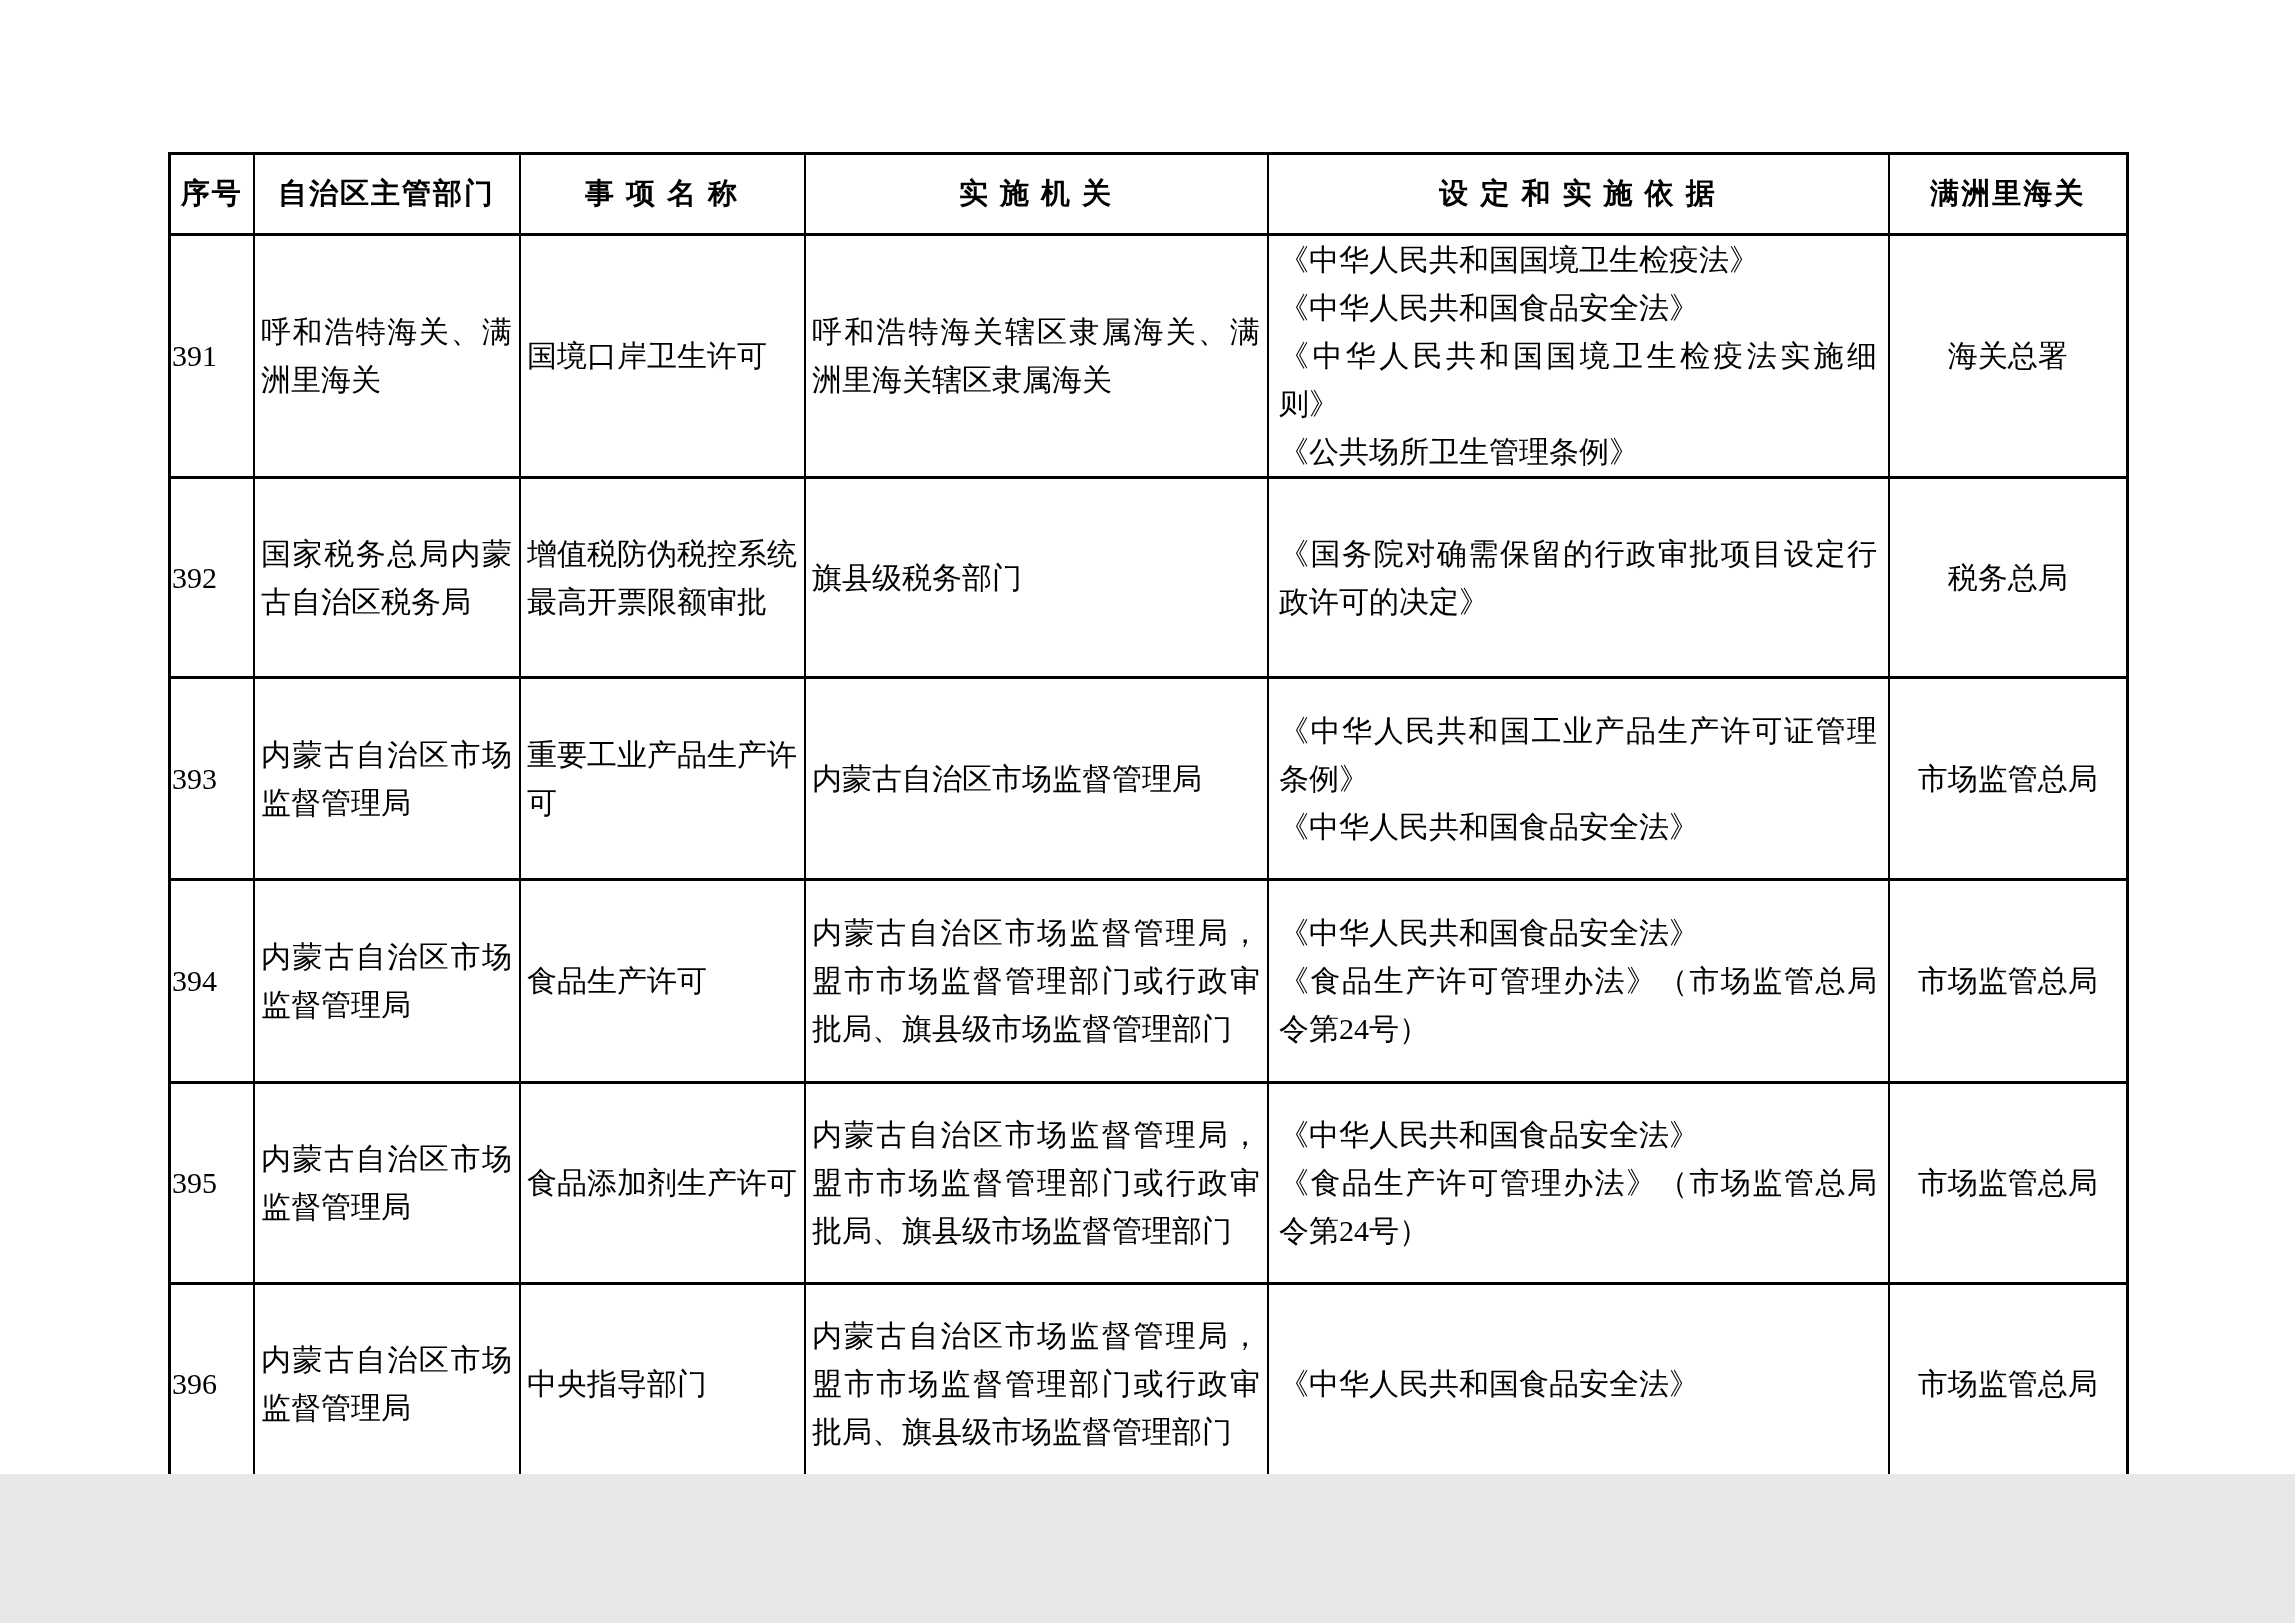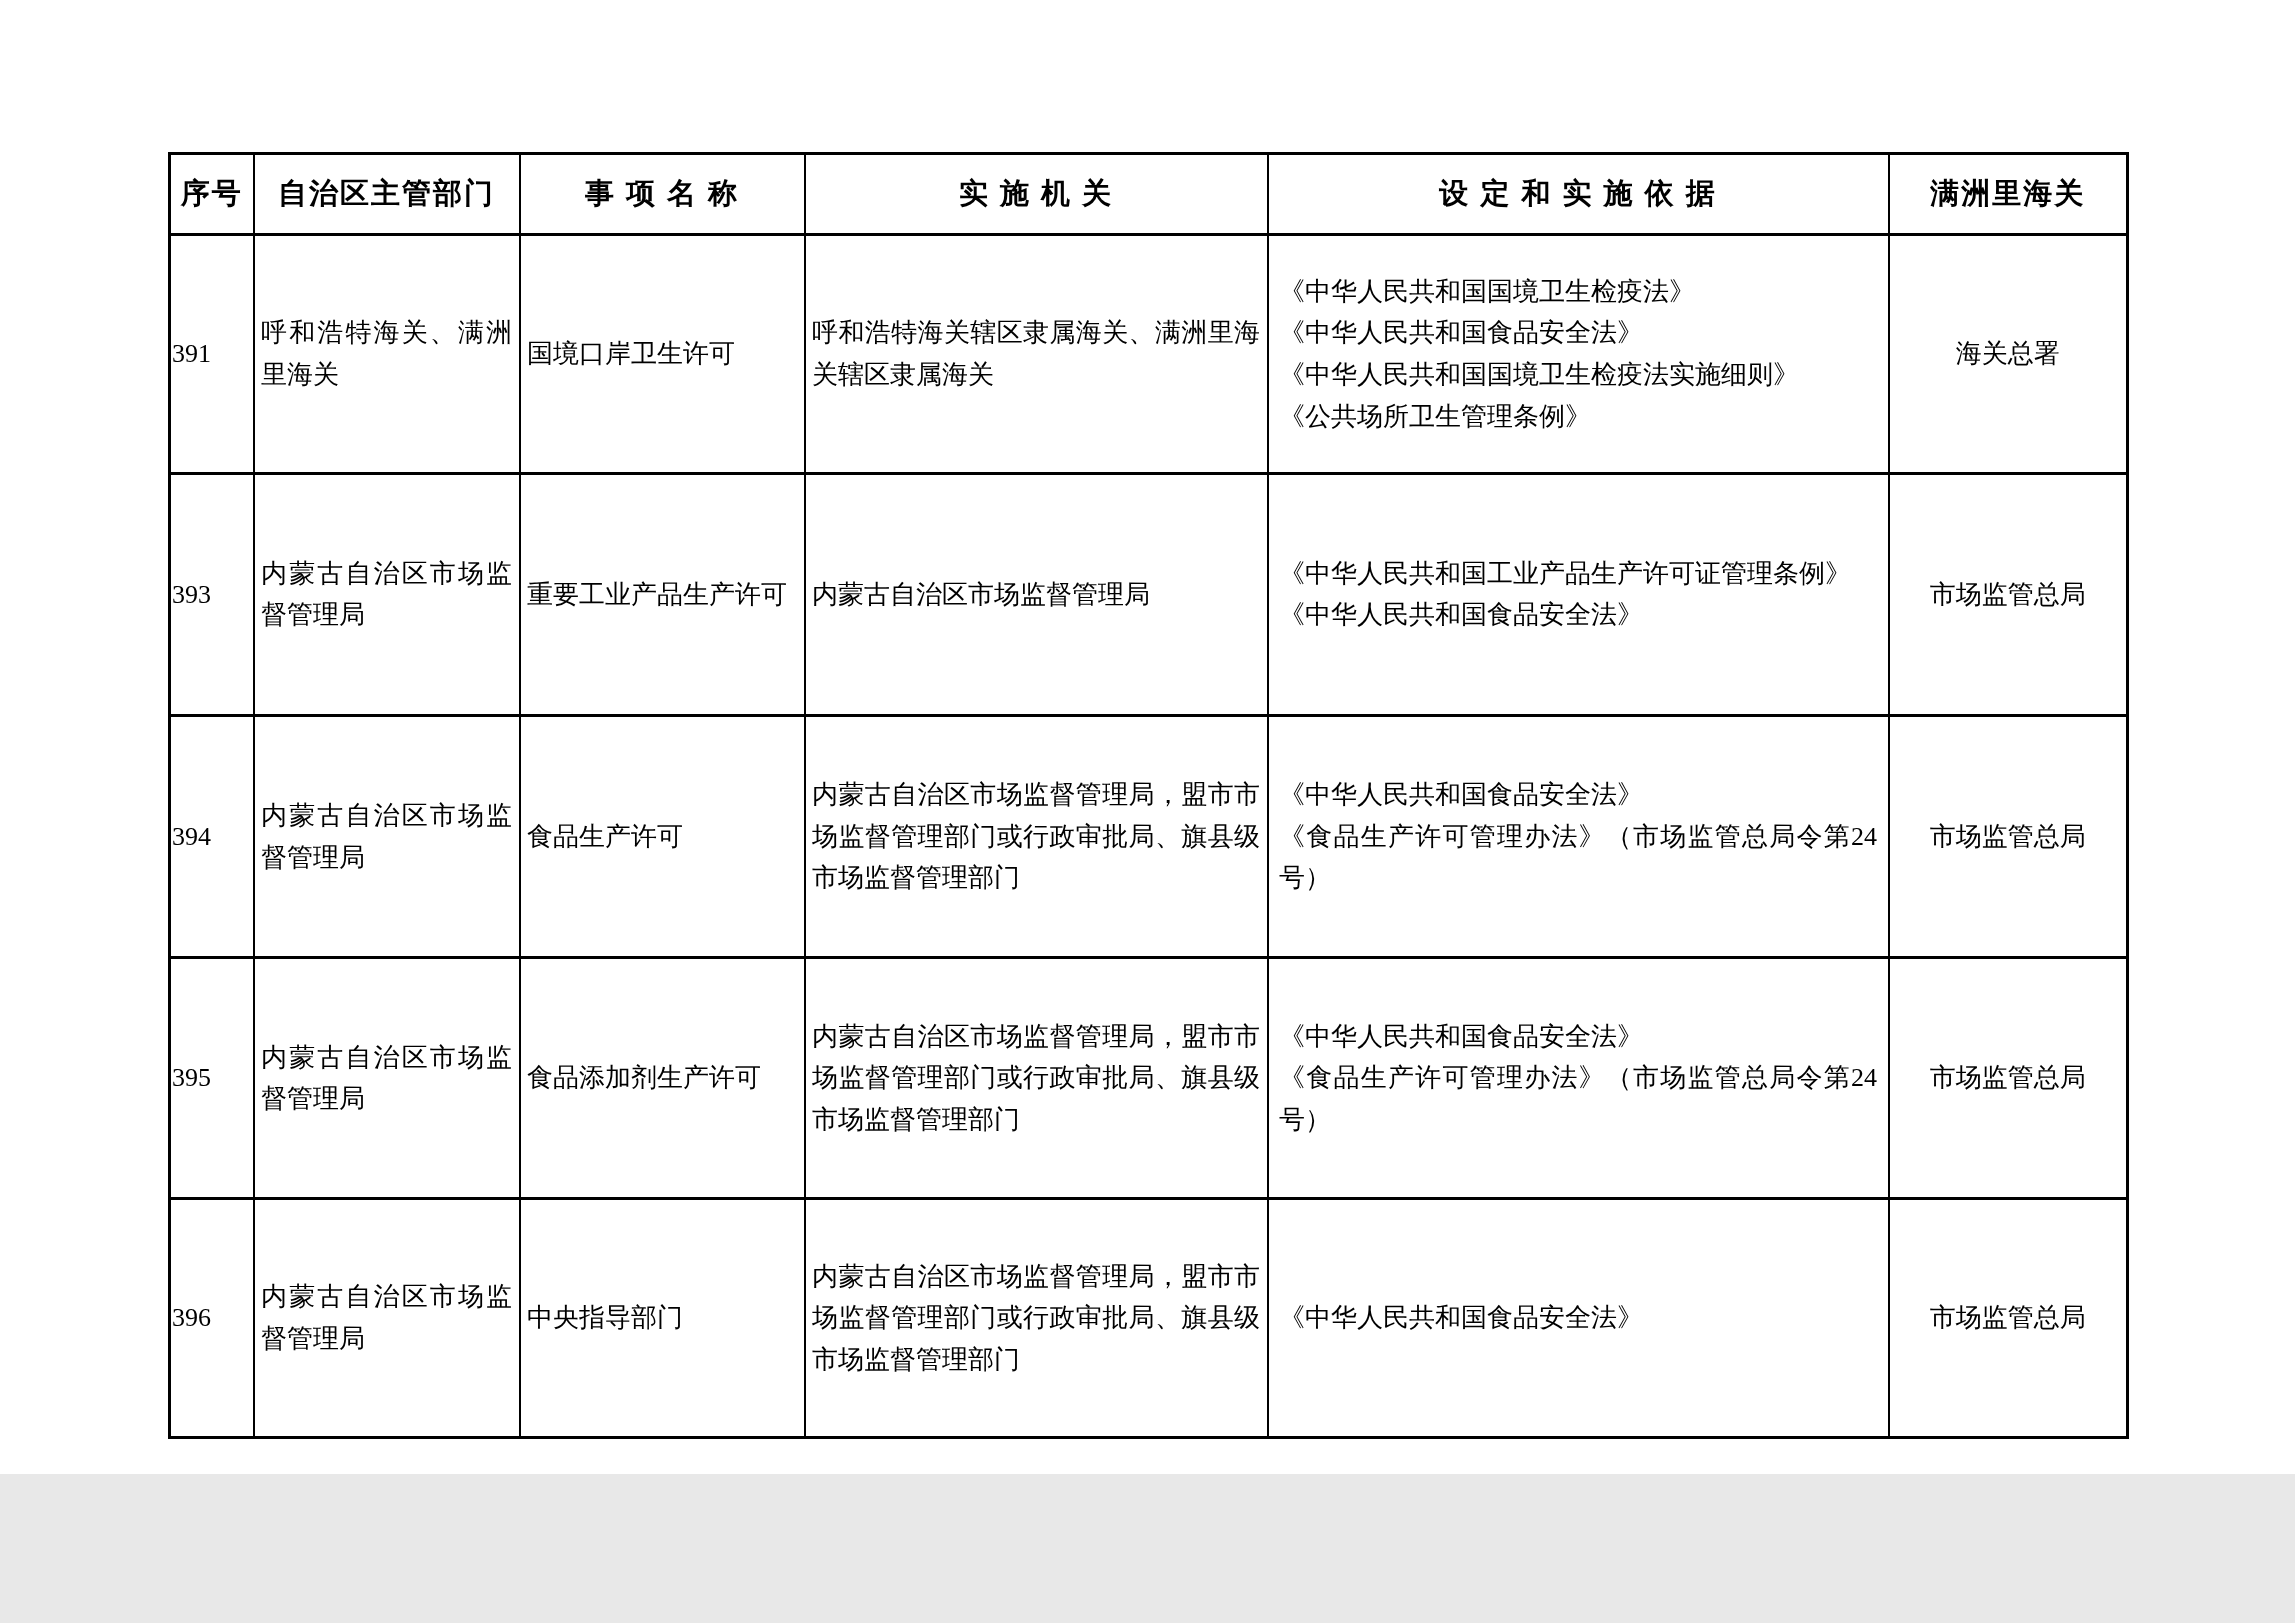--- a/index.html
+++ b/index.html
@@ -40,21 +40,21 @@
   tr.r5 { height: 200px; }
   .approval th {
     font-family: "Liberation Sans", sans-serif;
     font-weight: bold;
     font-size: 29px;
     text-align: center;
     letter-spacing: 2px;
     padding: 0 2.6px;
   }
   .approval td {
-    font-size: 26px;
+    font-size: 30px;
     line-height: 1.6;
   }
   .c-no { font-size: 29px; }
   .c-dept, .c-item, .c-agency {
     padding: 0 6.5px;
     text-align: justify;
   }
   .c-basis {
     padding: 0 10.5px;
     text-align: justify;
@@ -100,20 +100,28 @@
         <td class="c-no">391</td>
         <td class="c-dept">呼和浩特海关、满洲里海关</td>
         <td class="c-item">国境口岸卫生许可</td>
         <td class="c-agency">呼和浩特海关辖区隶属海关、满洲里海关辖区隶属海关</td>
         <td class="c-basis">《中华人民共和国国境卫生检疫法》
 《中华人民共和国食品安全法》
 《中华人民共和国国境卫生检疫法实施细则》
 《公共场所卫生管理条例》</td>
         <td class="c-central">海关总署</td>
       </tr>
+      <tr class="r1">
+        <td class="c-no">392</td>
+        <td class="c-dept">国家税务总局内蒙古自治区税务局</td>
+        <td class="c-item">增值税防伪税控系统最高开票限额审批</td>
+        <td class="c-agency">旗县级税务部门</td>
+        <td class="c-basis">《国务院对确需保留的行政审批项目设定行政许可的决定》</td>
+        <td class="c-central">税务总局</td>
+      </tr>
       <tr class="r2">
         <td class="c-no">393</td>
         <td class="c-dept">内蒙古自治区市场监督管理局</td>
         <td class="c-item">重要工业产品生产许可</td>
         <td class="c-agency">内蒙古自治区市场监督管理局</td>
         <td class="c-basis">《中华人民共和国工业产品生产许可证管理条例》
 《中华人民共和国食品安全法》</td>
         <td class="c-central">市场监管总局</td>
       </tr>
       <tr class="r3">

